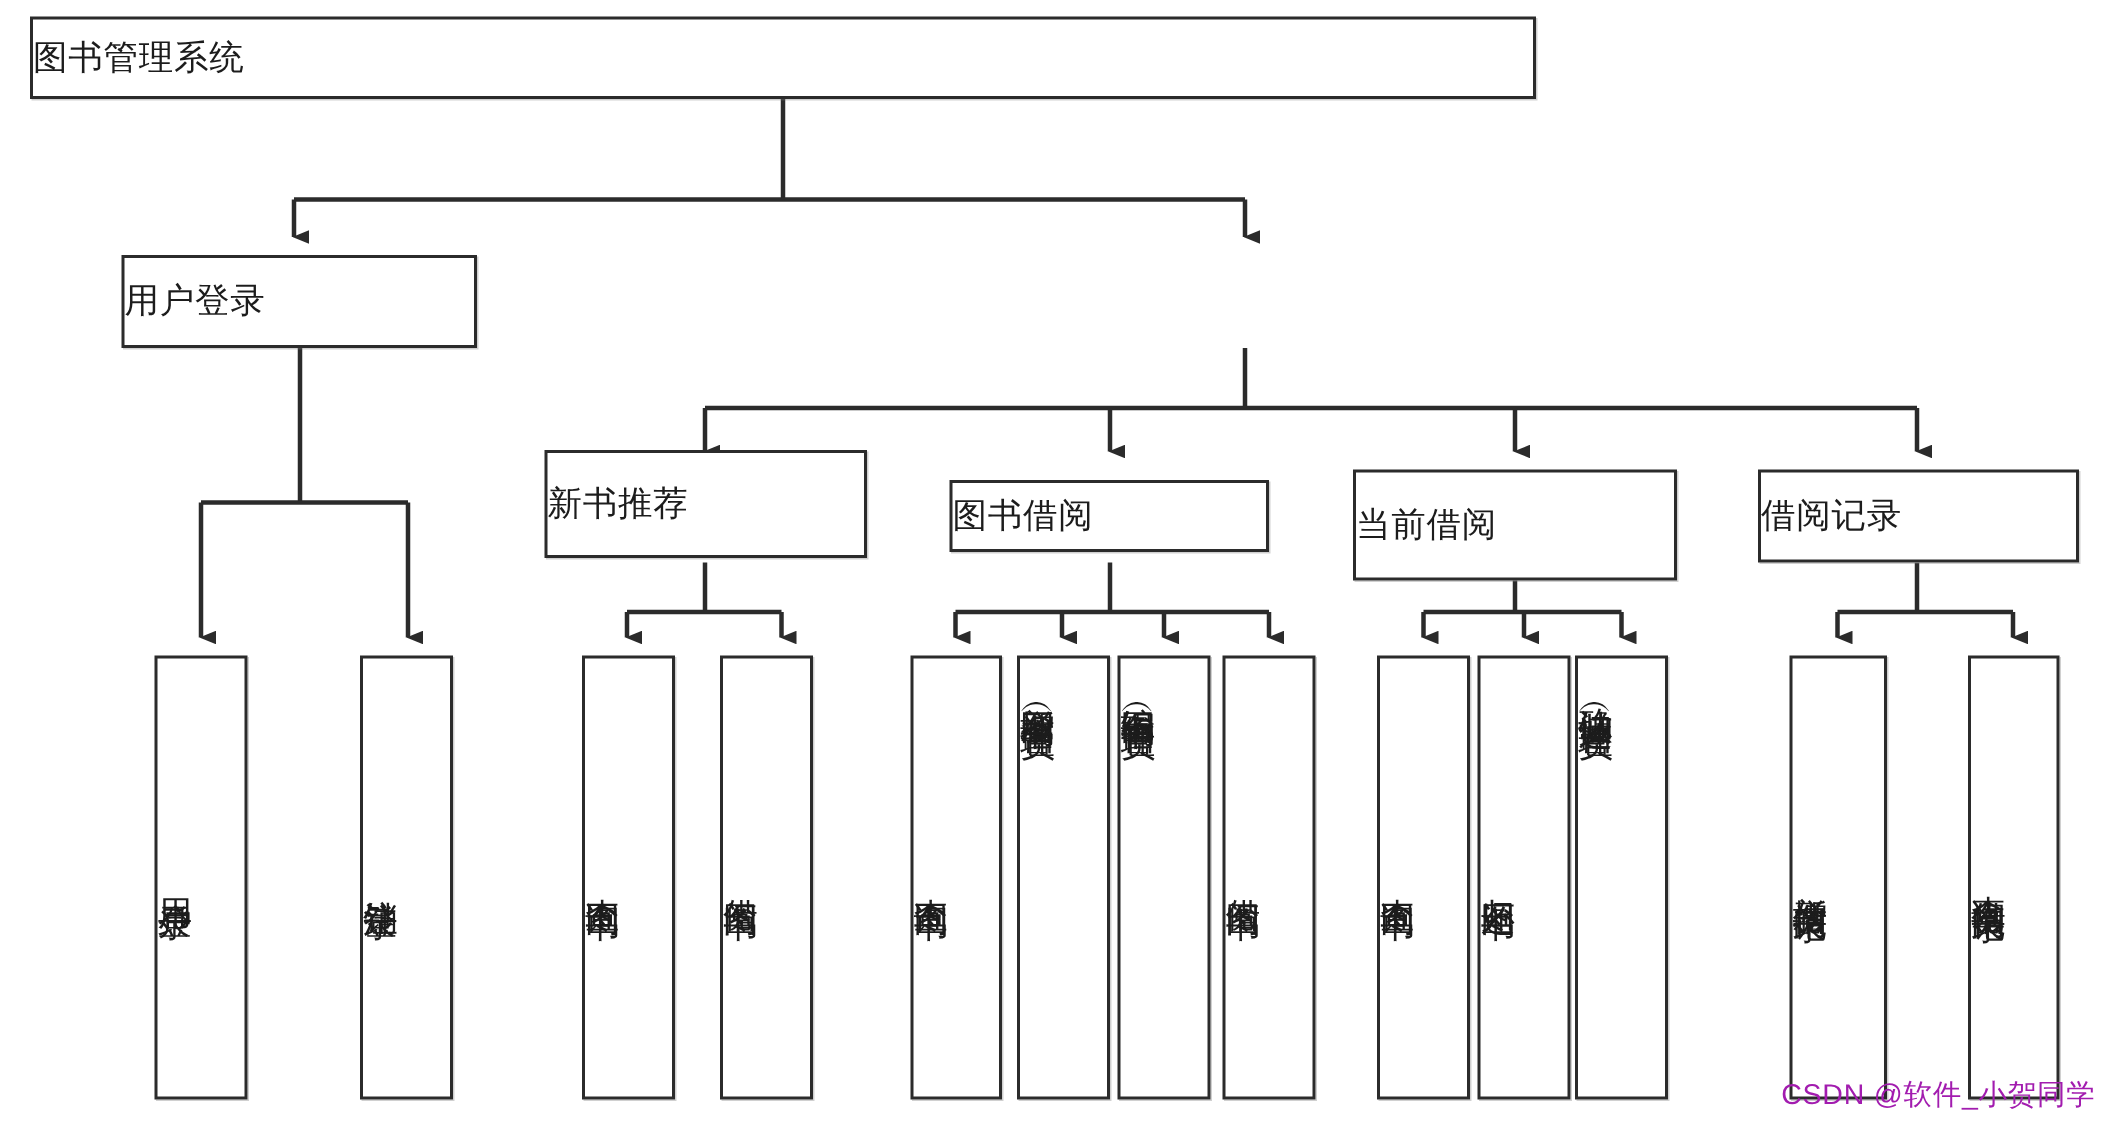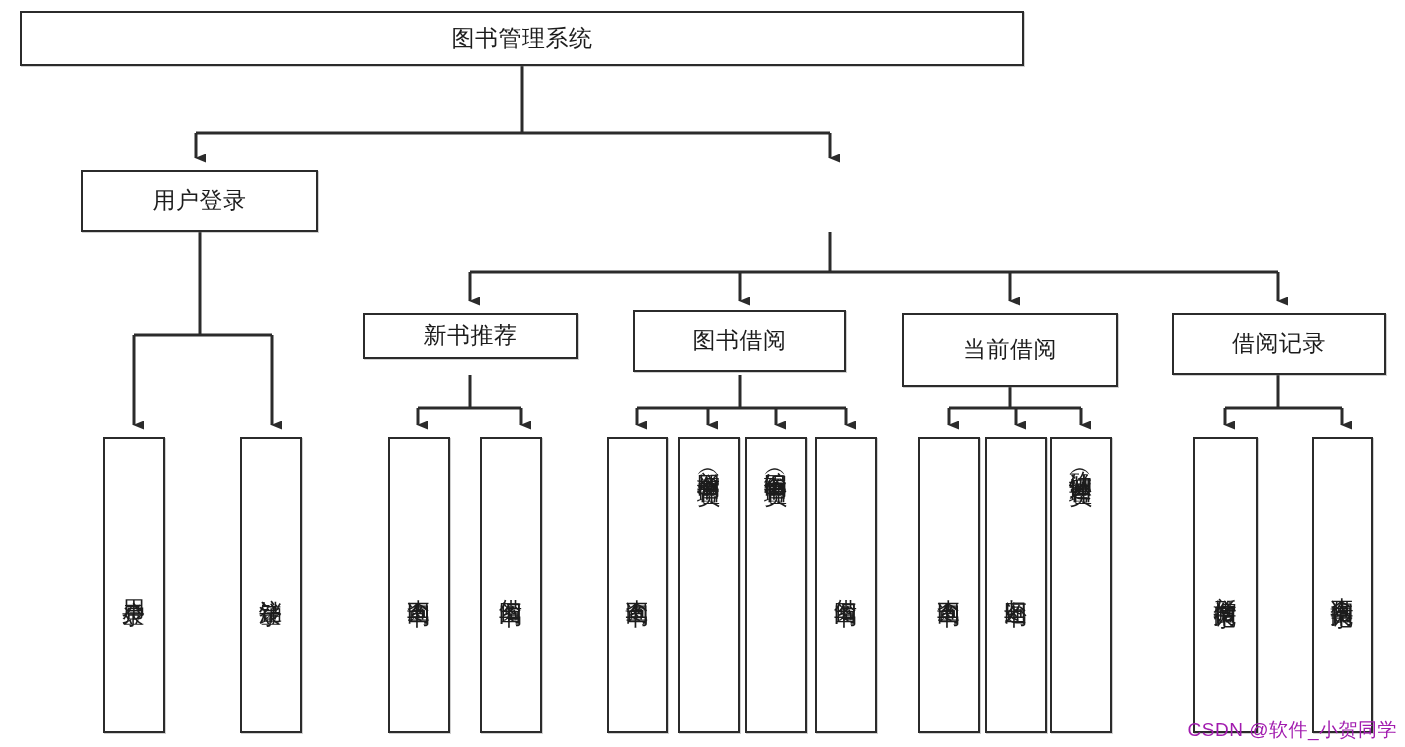--- a/index.html
+++ b/index.html
@@ -25,21 +25,20 @@
     height: 747px;
     pointer-events: none;
   }
   .node {
     position: absolute;
     box-sizing: border-box;
     border: 2px solid #2b2b2b;
     background: #ffffff;
     display: flex;
     align-items: center;
-    justify-content: center;
     text-align: center;
     color: #1c1c1c;
     box-shadow: 1px 1px 0 rgba(120,120,120,0.35);
   }
   .node-label {
     display: block;
     line-height: 1.18;
     letter-spacing: 0.5px;
   }
   .node.horizontal .node-label {
@@ -133,25 +132,25 @@
 
   <div class="node root horizontal" style="left:20px; top:11px; width:1004px; height:55px;">
     <span class="node-label">图书管理系统</span>
   </div>
 
   <div class="node horizontal" style="left:81px; top:170px; width:237px; height:62px;">
     <span class="node-label">用户登录</span>
   </div>
 
 
-  <div class="node horizontal" style="left:363px; top:313px; width:215px; height:46px;">
+  <div class="node horizontal" style="left:363px; top:300px; width:215px; height:72px;">
     <span class="node-label">新书推荐</span>
   </div>
 
-  <div class="node horizontal" style="left:633px; top:310px; width:213px; height:62px;">
+  <div class="node horizontal" style="left:633px; top:320px; width:213px; height:48px;">
     <span class="node-label">图书借阅</span>
   </div>
 
   <div class="node horizontal" style="left:902px; top:313px; width:216px; height:74px;">
     <span class="node-label">当前借阅</span>
   </div>
 
   <div class="node horizontal" style="left:1172px; top:313px; width:214px; height:62px;">
     <span class="node-label">借阅记录</span>
   </div>

